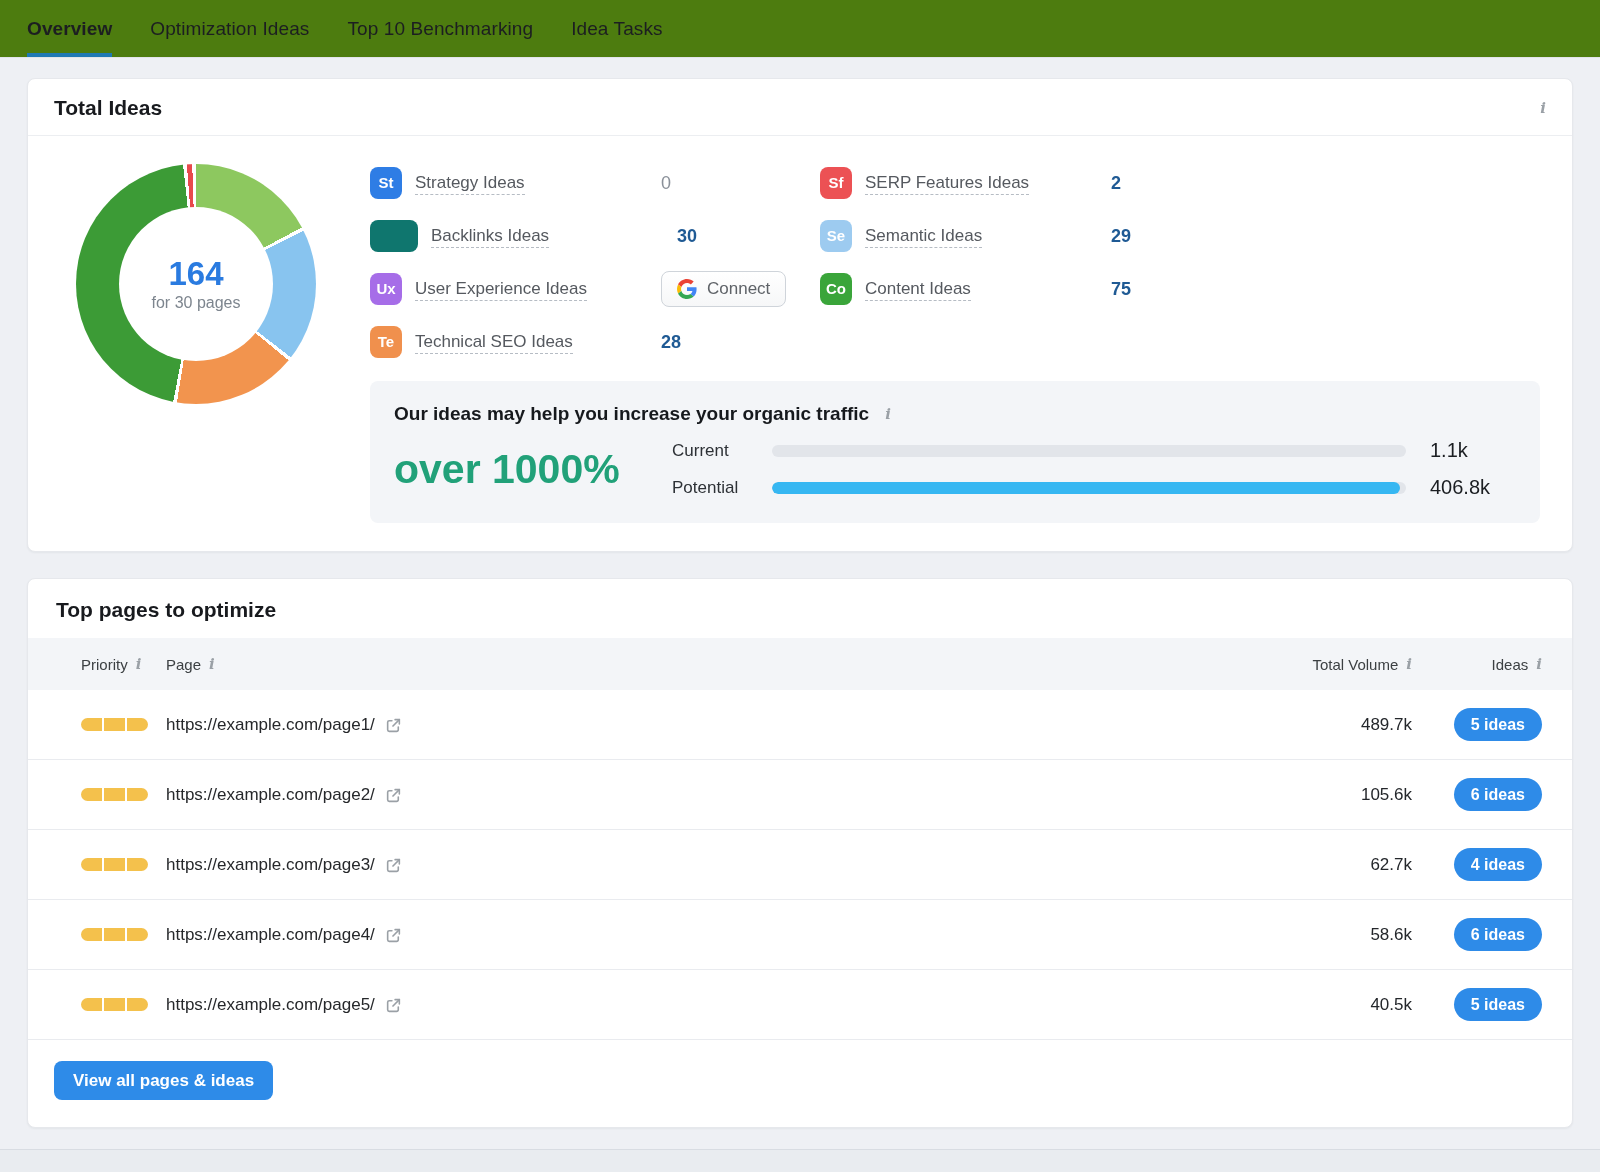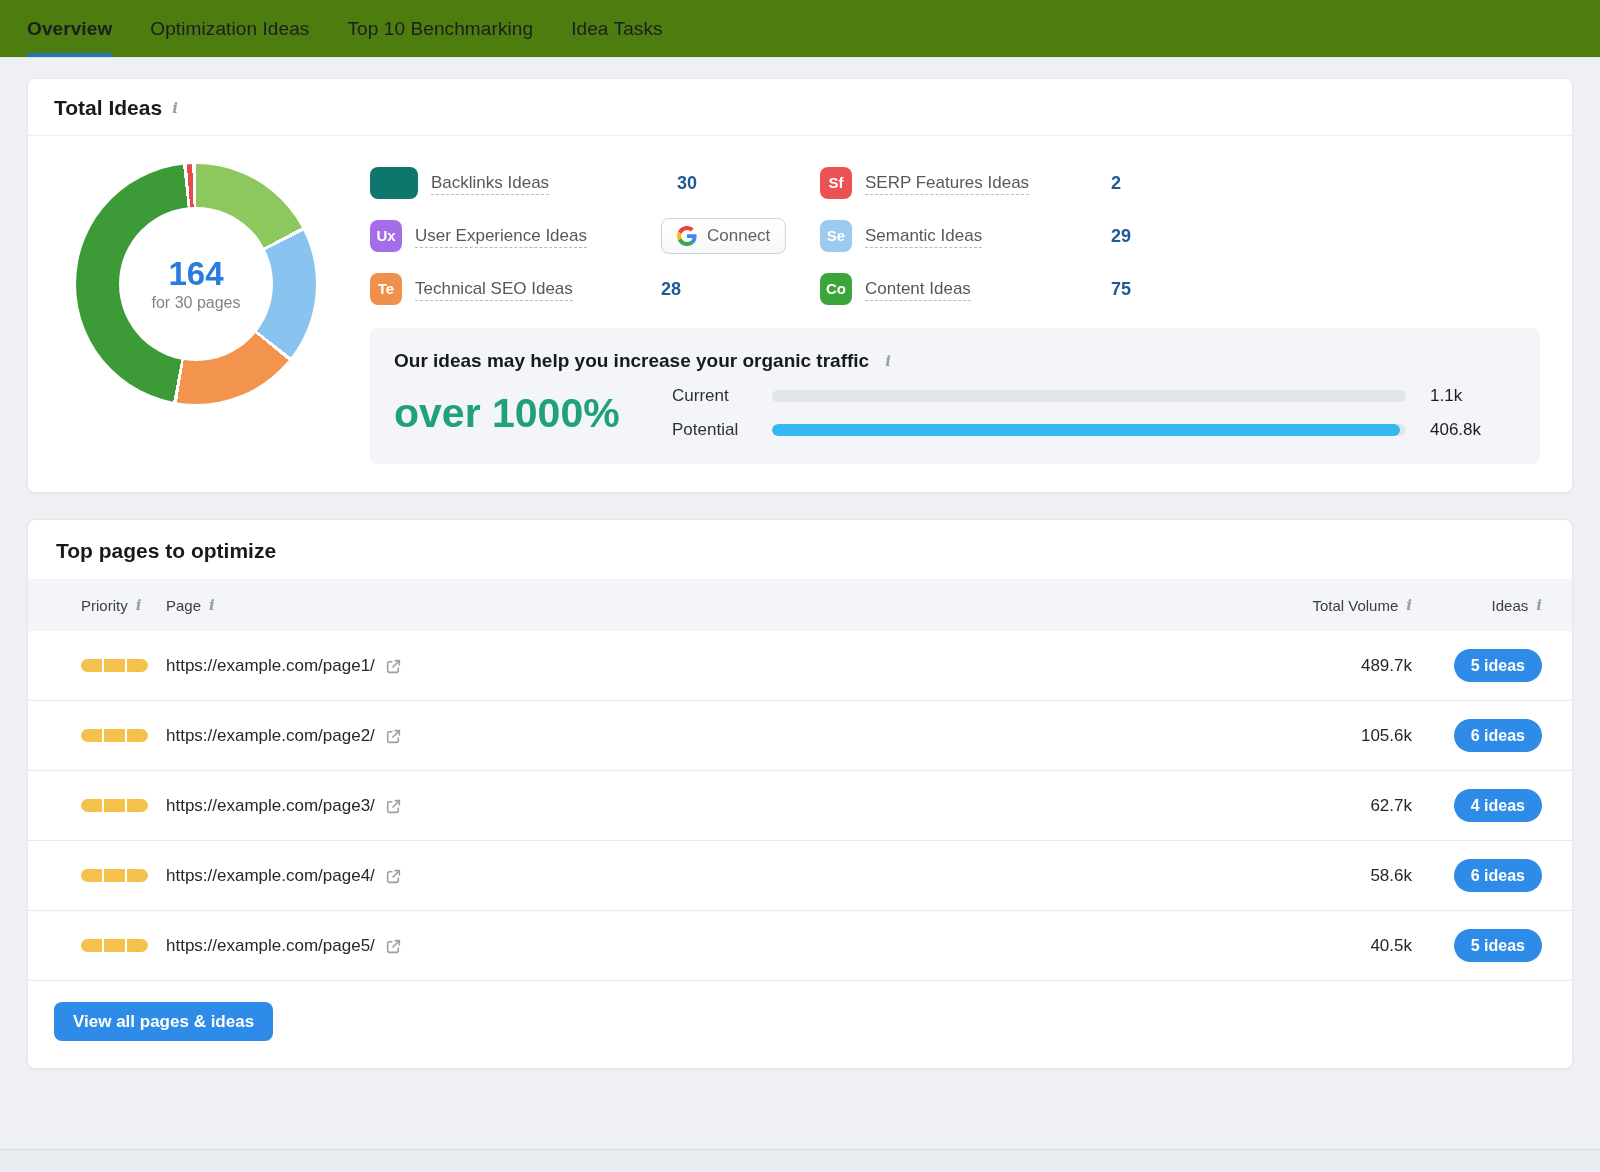--- a/index.html
+++ b/index.html
@@ -29,21 +29,21 @@
   .card-header {
     display:flex; align-items:center; gap:10px;
     padding:17px 26px 15px 26px;
   }
   .card-header h2 { font-size:21px; font-weight:700; color:#181a1e; }
   .info-i {
     font-family:"DejaVu Serif", serif; font-style:italic; font-weight:600;
     color:#9aa0a6; font-size:15px; line-height:1; cursor:pointer;
   }
   #total-ideas-card { margin-top:20px; }
-  #total-ideas-card .card-header { border-bottom:1px solid #eceef1; }
+  #total-ideas-card .card-header { border-bottom:1px solid #eceef1;justify-content:space-between; }
   .ti-body { display:flex; padding:20px 30px 28px 30px; }
   
   .donut-col { width:312px; flex:none; padding-top:8px; }
   .donut {
     width:240px; height:240px; border-radius:50%; margin-left:18px;
     position:relative;
   }
   .donut-hole {
     position:absolute; left:50%; top:50%; transform:translate(-50%,-50%);
     width:154px; height:154px; background:#fff; border-radius:50%;
@@ -86,21 +86,21 @@
   .traffic-content { display:flex; align-items:center; margin-top:14px; }
   .traffic-big { font-size:41px; font-weight:700; color:#21a179; flex:none; width:278px; }
   .bars { flex:1; display:flex; flex-direction:column; gap:14px; }
   .bar-row { display:flex; align-items:center; }
   .bar-label { width:100px; flex:none; font-size:17px; color:#2d3136; }
   .bar-track {
     flex:1; height:12px; background:#e2e5ea; border-radius:6px;
     overflow:hidden; margin-right:24px;
   }
   .bar-fill { height:100%; border-radius:6px; background:#36b7f2; width:0; }
-  .bar-value { width:82px; flex:none; font-size:17px; color:#1b1e22; }
+  .bar-value { width:82px; flex:none; font-size:20px; color:#1b1e22; }
   
   #top-pages-card { margin-top:26px; }
   #top-pages-card .card-header { padding:19px 26px 16px 28px; }
   .thead {
     display:flex; align-items:center; height:52px; background:#f3f5f8;
     font-size:15px; color:#3c4043;
   }
   .trow {
     display:flex; align-items:center; height:70px;
     border-bottom:1px solid #e9ebef; font-size:17px;
@@ -153,20 +153,25 @@
       <div class="donut" style="background: conic-gradient(rgb(141, 200, 95) 0%, rgb(141, 200, 95) 17.1829%, rgb(255, 255, 255) 17.1829%, rgb(255, 255, 255) 17.6829%, rgb(136, 196, 239) 17.6829%, rgb(136, 196, 239) 35.4756%, rgb(255, 255, 255) 35.4756%, rgb(255, 255, 255) 35.9756%, rgb(242, 148, 78) 35.9756%, rgb(242, 148, 78) 52.5488%, rgb(255, 255, 255) 52.5488%, rgb(255, 255, 255) 53.0488%, rgb(60, 155, 54) 53.0488%, rgb(60, 155, 54) 98.2805%, rgb(255, 255, 255) 98.2805%, rgb(255, 255, 255) 98.7805%, rgb(232, 73, 76) 98.7805%, rgb(232, 73, 76) 99.5%, rgb(255, 255, 255) 99.5%, rgb(255, 255, 255) 100%);">
         <div class="donut-hole">
           <div class="donut-value">164</div>
           <div class="donut-sub">for 30 pages</div>
         </div>
       </div>
     </div>
     <div class="right-col">
       <div class="ideas-cols">
         <div class="ideas-col left">
+          <div class="idea-item">
+            <span class="badge" style="background: rgb(46, 125, 229);">St</span>
+            <span class="idea-label-wrap"><span class="idea-label">Strategy Ideas</span></span>
+            <span class="idea-value muted">0</span>
+          </div>
           <div class="idea-item">
             <span class="badge" style="background: #0f766e; padding-left: 48px;">Ba</span>
             <span class="idea-label-wrap"><span class="idea-label">Backlinks Ideas</span></span>
             <span class="idea-value">30</span>
           </div>
           <div class="idea-item">
             <span class="badge" style="background: rgb(166, 109, 232);">Ux</span>
             <span class="idea-label-wrap"><span class="idea-label">User Experience Ideas</span></span>
             <button class="connect-btn">
               <span style="display:inline-flex;">

